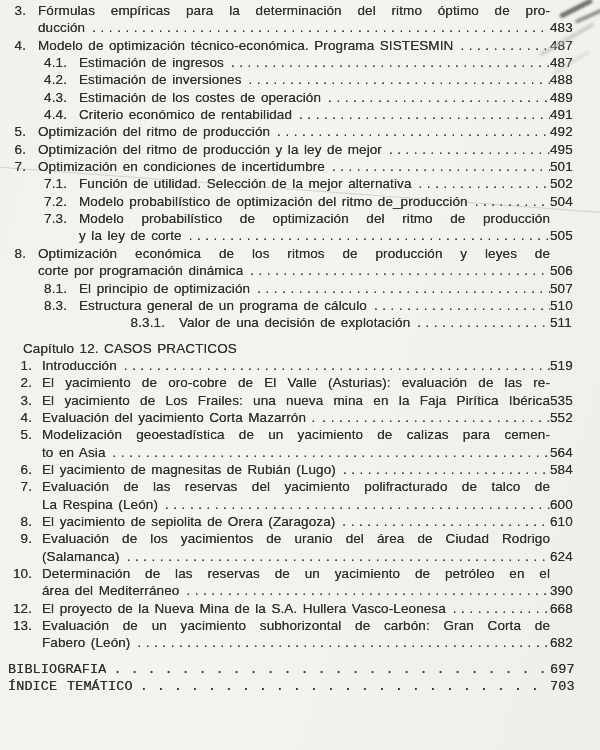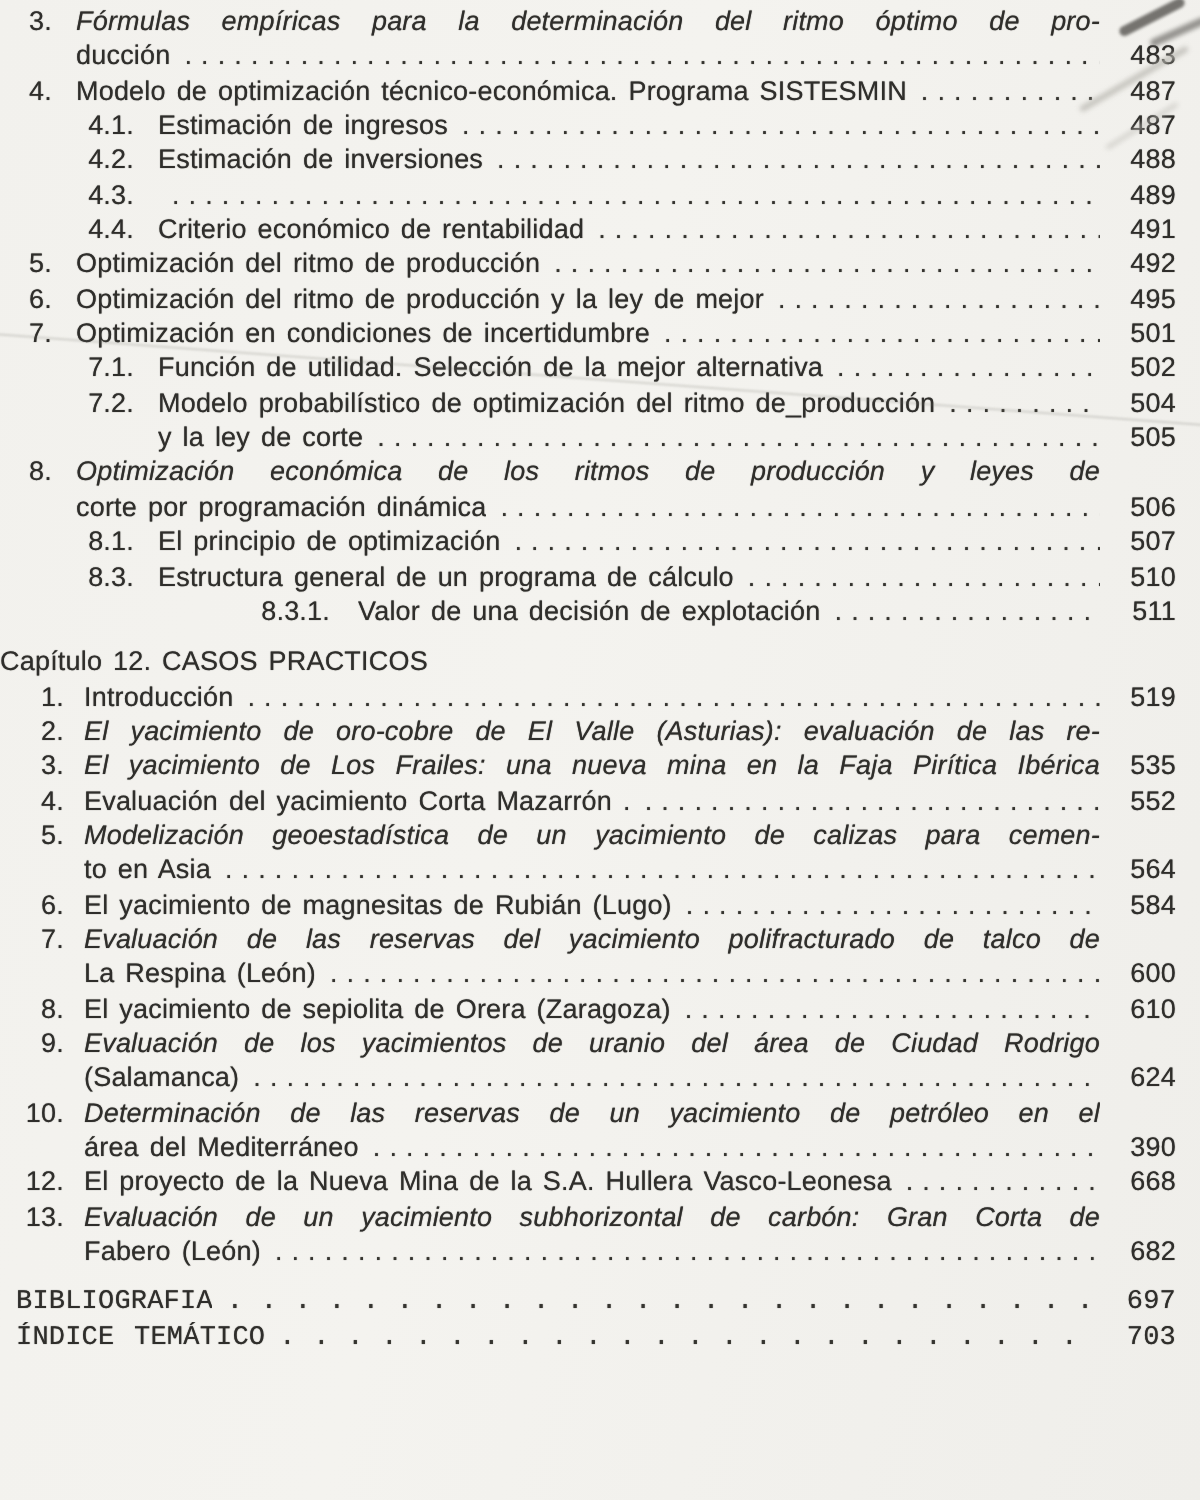--- a/index.html
+++ b/index.html
@@ -13,26 +13,26 @@
   }
   .toc{position:absolute;inset:0;padding:2px 12px 0 0;}
   .line{display:flex;align-items:baseline;}
   .num{flex:none;text-align:right;box-sizing:border-box;padding-right:12px;white-space:nowrap;}
   .lvl-a0 .num{width:38px;}
   .lvl-a1 .num{width:79px;}
   .lvl-a2 .num{width:132px;padding-right:14px;margin-left:47px;}
   .lvl-b  .num{width:42px;padding-right:10px;}
   .lvl-f  .num{width:8px;padding-right:0;}
   .txt{flex:none;white-space:nowrap;min-width:0;overflow:hidden;}
-  .txt.fill{flex:1;text-align:justify;text-align-last:justify;font-style:italic;}
+  .txt.fill{flex:1;text-align:justify;text-align-last:justify;}
   .leader{flex:1;overflow:hidden;white-space:nowrap;min-width:0;
           word-spacing:0;letter-spacing:.4px;padding:0 4px 0 7px;color:#35342f;}
   .leader::after{content:". . . . . . . . . . . . . . . . . . . . . . . . . . . . . . . . . . . . . . . . . . . . . . . . . . . . . . . . . . . . . . . . . . . . . . . . . . . .";}
-  .pg{flex:none;width:38px;text-align:right;white-space:nowrap;}
-  .heading{padding-left:0;margin-top:8px;}
+  .pg{flex:none;width:38px;white-space:nowrap;}
+  .heading{padding-left:23px;margin-top:8px;}
   .sec-back{margin-top:9px;font-family:Liberation Mono, monospace;}
   
   .artifact{position:absolute;pointer-events:none;}
   .smudge1{right:6px;top:6px;width:36px;height:5px;background:#4c4a46;border-radius:3px;
            transform:rotate(-27deg);filter:blur(.8px);opacity:.75;}
   .smudge2{right:-4px;top:14px;width:30px;height:4px;background:#5a5854;border-radius:2px;
            transform:rotate(-24deg);filter:blur(1px);opacity:.6;}
   .streak1{right:2px;top:38px;width:62px;height:3px;background:#bab8b2;border-radius:2px;
            transform:rotate(-30deg);filter:blur(1.4px);opacity:.8;}
   .streak2{right:8px;top:62px;width:42px;height:2px;background:#c3c1bb;border-radius:2px;
@@ -70,20 +70,21 @@
           <span class="pg">487</span>
         </div>
         <div class="line lvl-a1">
           <span class="num">4.2.</span>
           <span class="txt">Estimación de inversiones</span>
           <span class="leader"></span>
           <span class="pg">488</span>
         </div>
         <div class="line lvl-a1">
           <span class="num">4.3.</span>
+          <span class="txt">Estimación de los costes de operación</span>
           <span class="leader"></span>
           <span class="pg">489</span>
         </div>
         <div class="line lvl-a1">
           <span class="num">4.4.</span>
           <span class="txt">Criterio económico de rentabilidad</span>
           <span class="leader"></span>
           <span class="pg">491</span>
         </div>
         <div class="line lvl-a0">
@@ -108,20 +109,25 @@
           <span class="num">7.1.</span>
           <span class="txt">Función de utilidad. Selección de la mejor alternativa</span>
           <span class="leader"></span>
           <span class="pg">502</span>
         </div>
         <div class="line lvl-a1">
           <span class="num">7.2.</span>
           <span class="txt">Modelo probabilístico de optimización del ritmo de_producción</span>
           <span class="leader"></span>
           <span class="pg">504</span>
+        </div>
+        <div class="line lvl-a1">
+          <span class="num">7.3.</span>
+          <span class="txt fill">Modelo probabilístico de optimización del ritmo de producción</span>
+          <span class="pg"></span>
         </div>
         <div class="line lvl-a1">
           <span class="num"></span>
           <span class="txt">y la ley de corte</span>
           <span class="leader"></span>
           <span class="pg">505</span>
         </div>
         <div class="line lvl-a0">
           <span class="num">8.</span>
           <span class="txt fill">Optimización económica de los ritmos de producción y leyes de</span>

